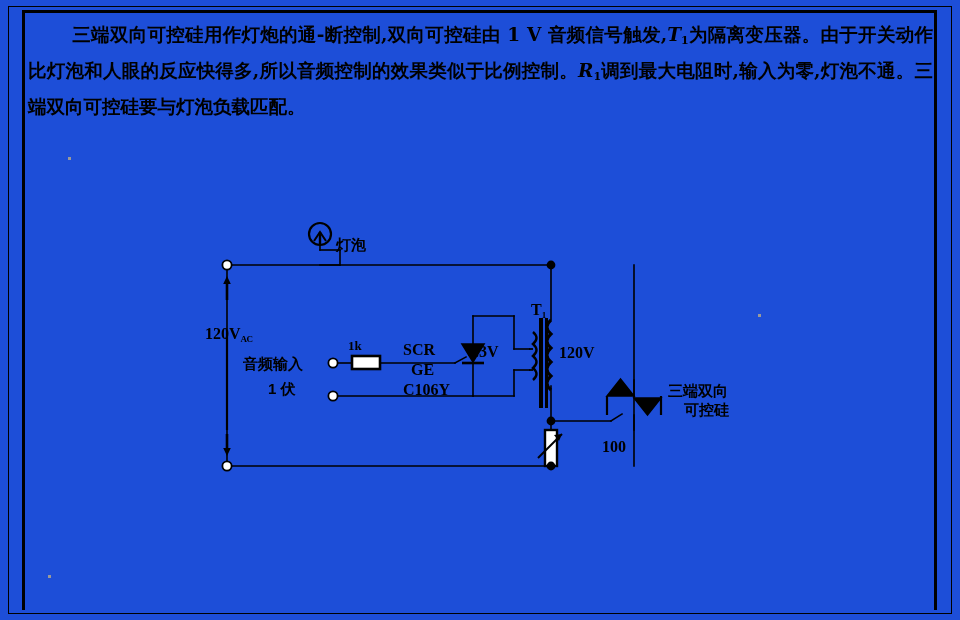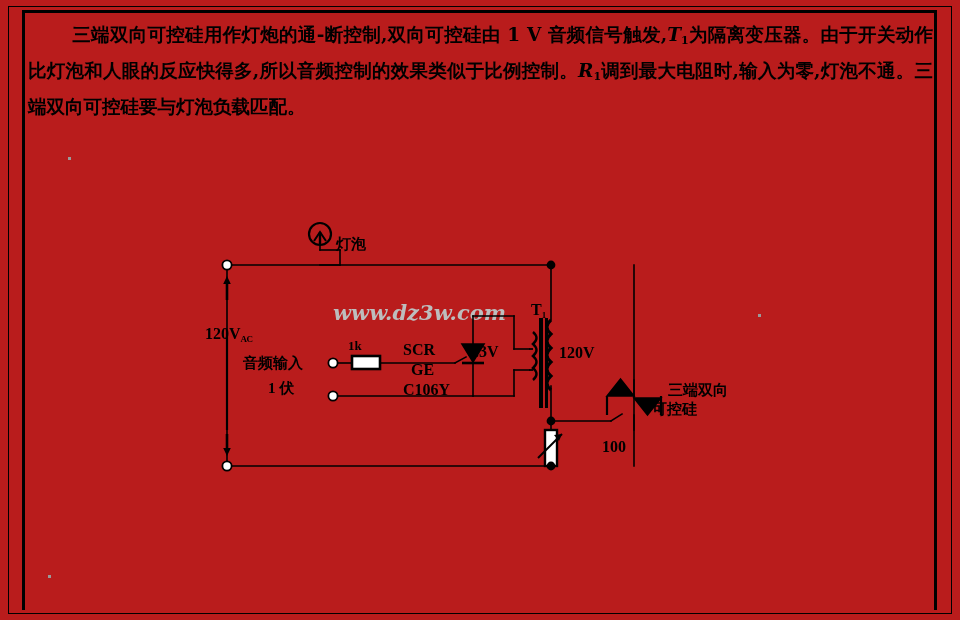--- a/index.html
+++ b/index.html
@@ -7,21 +7,21 @@
     padding: 0;
     background: #ffffff;
   }
   body {
     font-family: "Liberation Serif", "DejaVu Serif", serif;
   }
   #page {
     position: relative;
     width: 960px;
     height: 620px;
-    background: #b91c1c;
+    background: #1d4ed8;
     overflow: hidden;
   }
   
   #outer-frame {
     position: absolute;
     left: 8px;
     top: 6px;
     width: 944px;
     height: 608px;
     border: 1px solid #000;
@@ -97,21 +97,21 @@
     user-select: none;
   }
   
   .lbl {
     position: absolute;
     color: #000;
     white-space: nowrap;
     font-weight: 700;
   }
   .lbl-cn {
-    font-family: Liberation Serif, serif;
+    font-family: Liberation Sans, sans-serif;
     font-size: 15px;
     line-height: 19px;
   }
   .lbl-lat {
     font-family: "Liberation Serif", "DejaVu Serif", serif;
     font-size: 16px;
     line-height: 19px;
   }
   .lbl-sm {
     font-family: "Liberation Serif", "DejaVu Serif", serif;
@@ -130,21 +130,20 @@
 
 <div id="page">
 
   <div id="outer-frame"></div>
   <div id="inner-frame"></div>
 
   <div id="caption">
     <span class="indent"></span><span>三端双向可控硅用作灯炮的通-断控制,双向可控硅由 1 V 音频信号触发,</span><span class="ital">T</span><sub>1</sub><span>为隔离变压器。由于开关动作比灯泡和人眼的反应快得多,所以音频控制的效果类似于比例控制。</span><span class="ital">R</span><sub>1</sub><span>调到最大电阻时,输入为零,灯泡不通。三端双向可控硅要与灯泡负载匹配。</span>
   </div>
 
-  <div class="wm-front">www.dz3w.com</div>
 
   <svg id="circuit" viewBox="0 0 960 620">
     <g stroke="#000" stroke-width="1.6" fill="none" stroke-linecap="square">
 
       <line x1="232" y1="265" x2="340" y2="265"></line>
 
       <line x1="340" y1="265" x2="340" y2="250"></line>
       <line x1="340" y1="250" x2="320" y2="250"></line>
       <line x1="320" y1="250" x2="320" y2="245"></line>
       <line x1="320" y1="265" x2="551" y2="265"></line>
@@ -268,15 +267,15 @@
 
   <div class="lbl lbl-lat" style="left:531px; top:300px;">
     <span>T</span><sub>1</sub>
   </div>
 
   <div class="lbl lbl-lat" style="left:559px; top:343px;">120V</div>
 
   <div class="lbl lbl-lat" style="left:562px; top:437px;margin-left:40px;">100</div>
 
   <div class="lbl lbl-cn" style="left:668px; top:381px;">三端双向</div>
-  <div class="lbl lbl-cn" style="left:652px; top:400px;text-align:right;">可控硅</div>
+  <div class="lbl lbl-cn" style="left:684px; top:400px;text-align:right;">可控硅</div>
 
 </div>
 
 </body></html>

